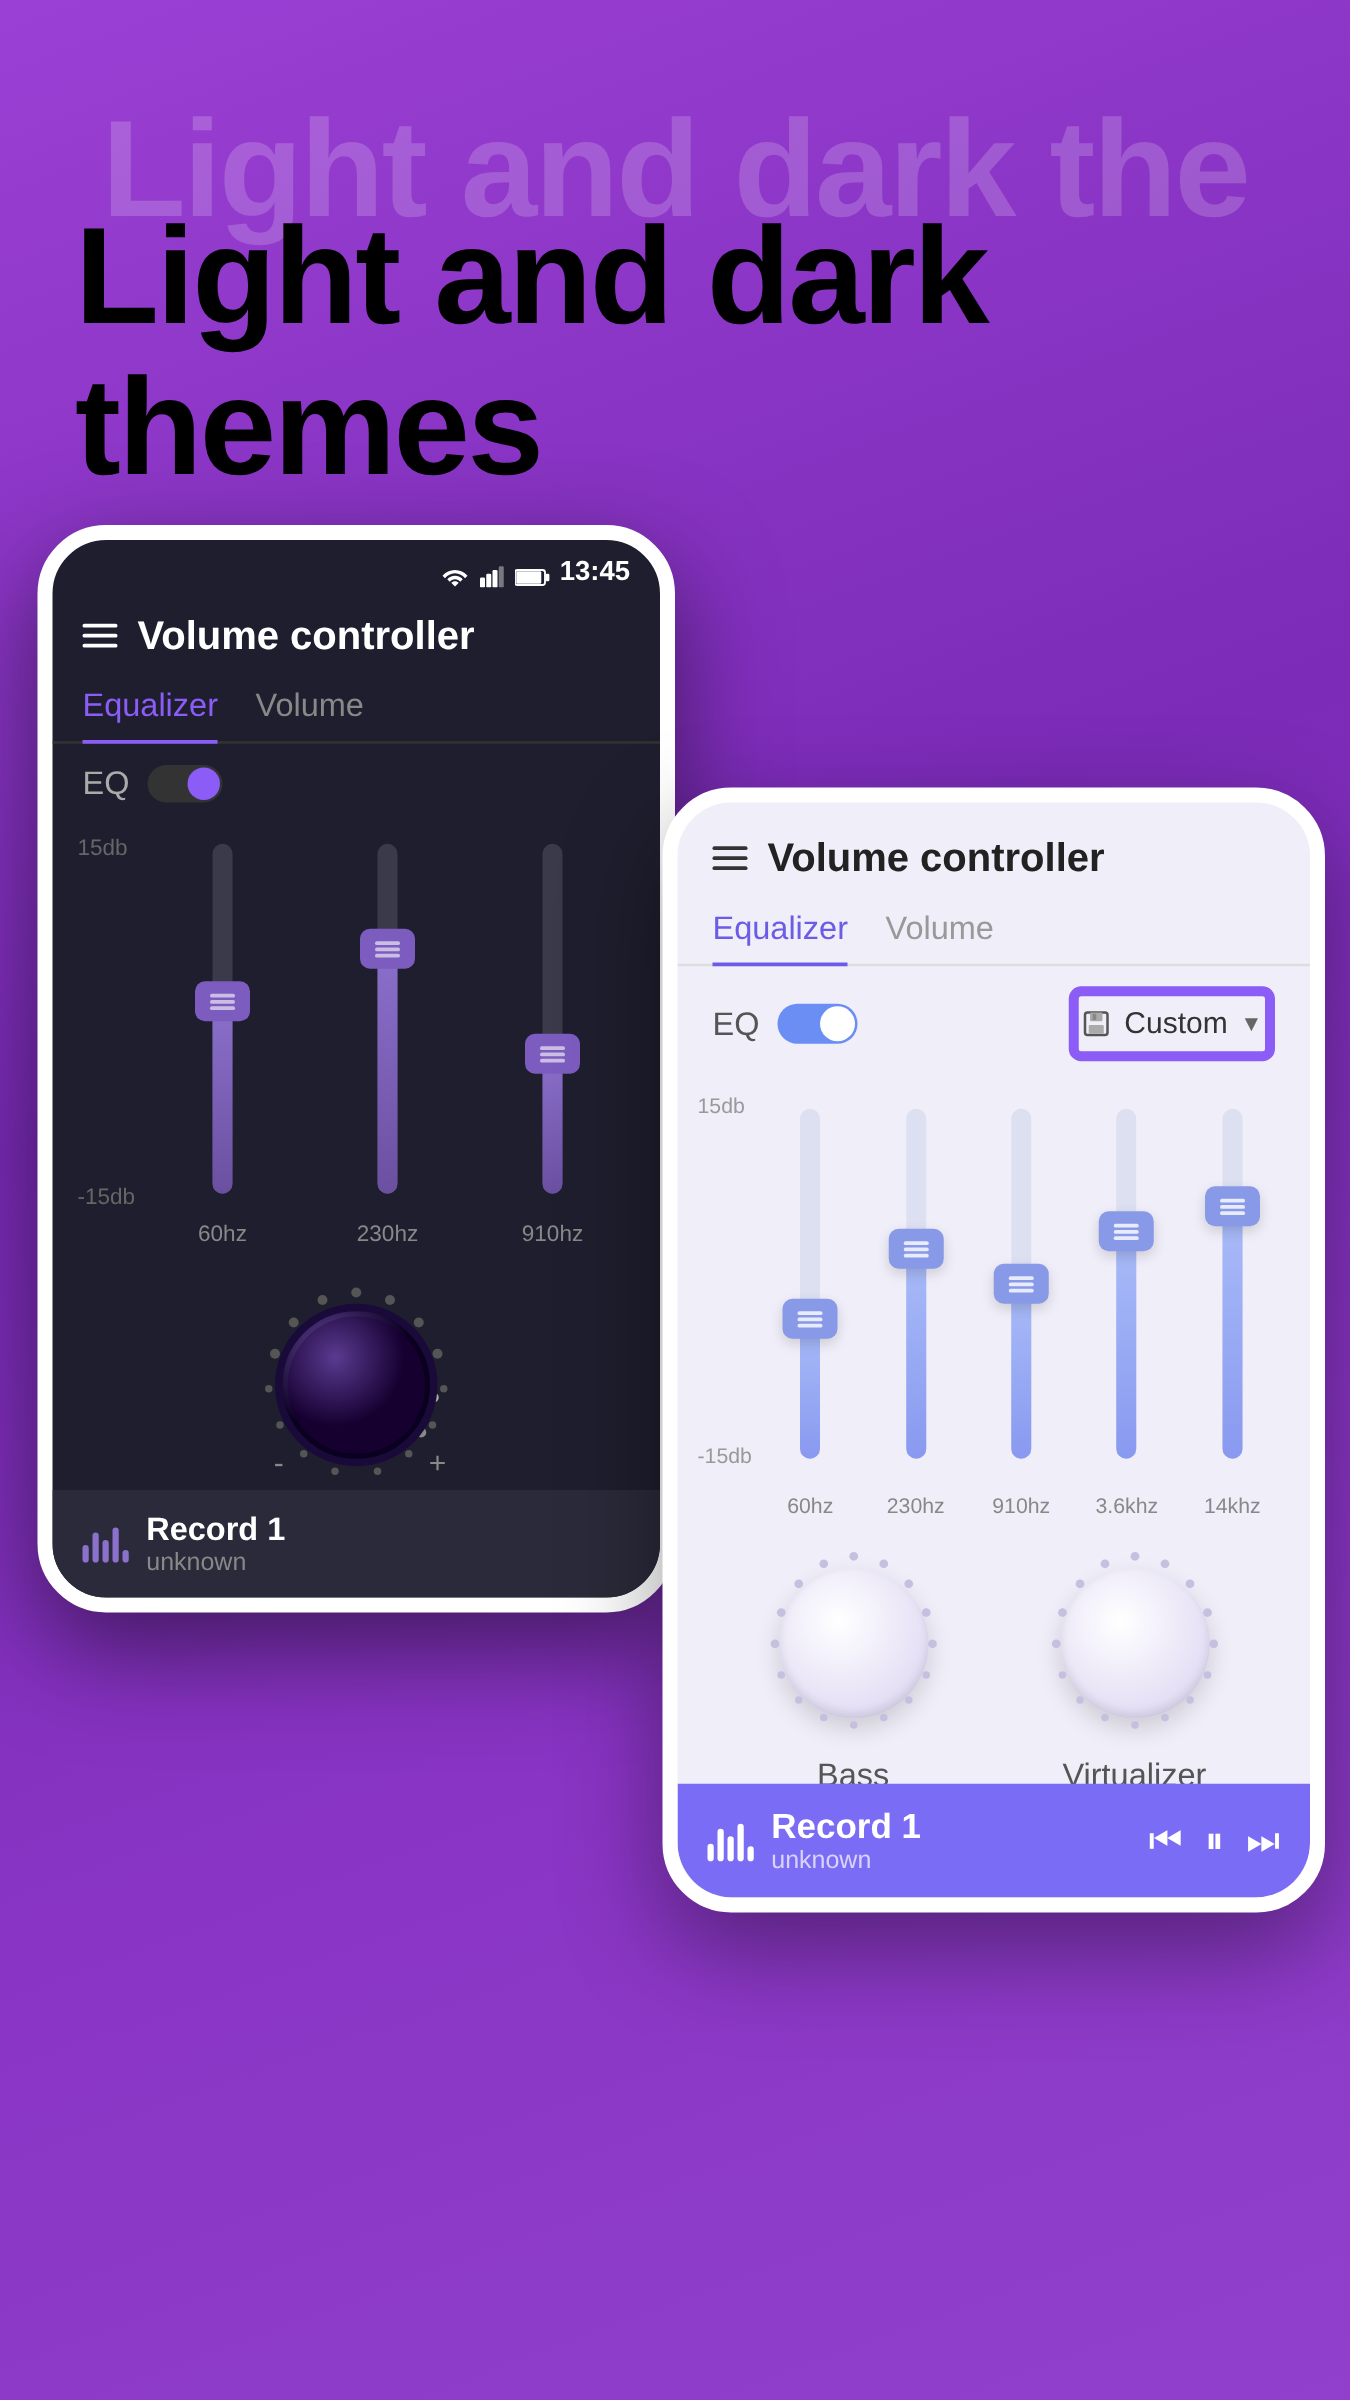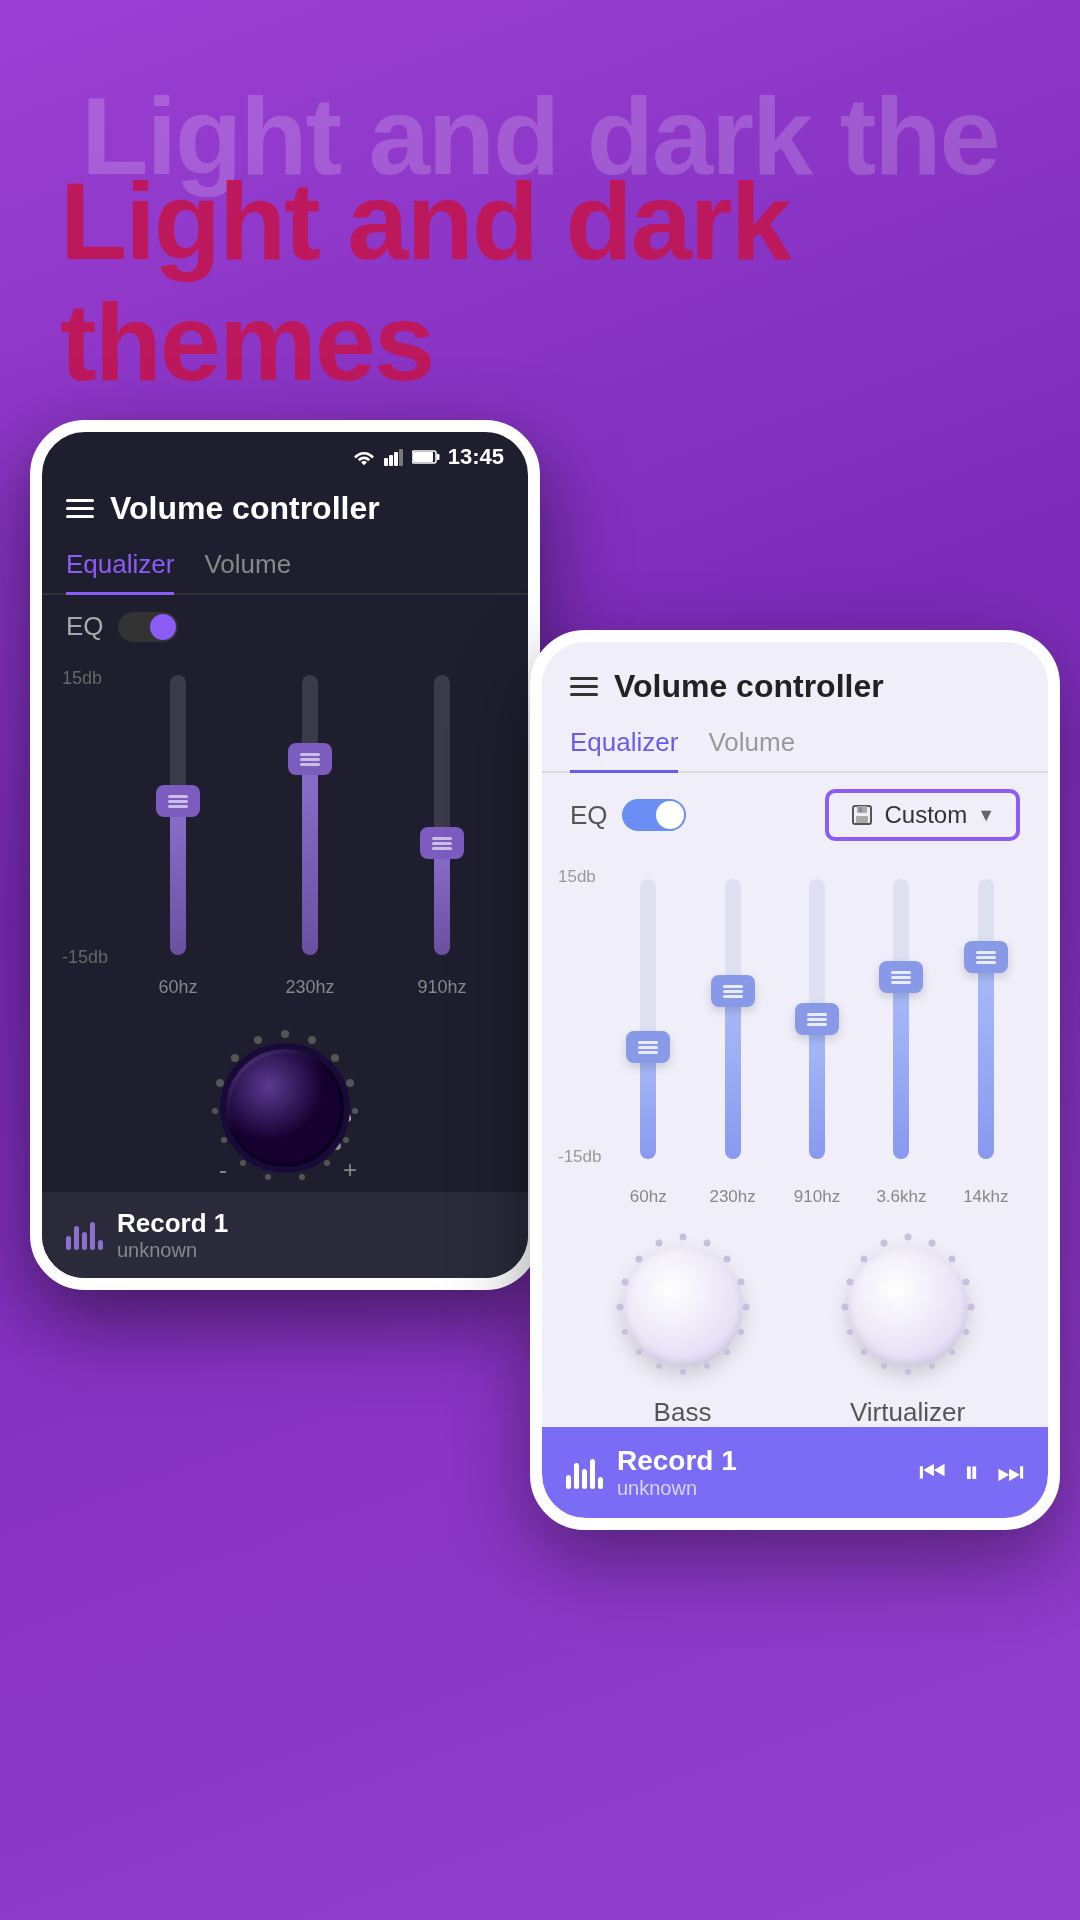--- a/index.html
+++ b/index.html
@@ -28,21 +28,21 @@
     }
 
     
     .fg-title {
       position: absolute;
       top: 160px;
       left: 60px;
       right: 60px;
       font-size: 110px;
       font-weight: 800;
-      color: #be185d;
+      color: #000000;
       line-height: 1.1;
       letter-spacing: -2px;
     }
 
     
     .phone-dark {
       position: absolute;
       top: 420px;
       left: 30px;
       width: 510px;
@@ -65,21 +65,21 @@
       border: 12px solid #ffffff;
       overflow: hidden;
       box-shadow: 0 30px 80px rgba(0,0,0,0.4);
       z-index: 2;
     }
 
     
     .status-bar-dark {
       display: flex;
       justify-content: flex-end;
-      align-items: center;
+      align-items: flex-end;
       padding: 12px 24px 0;
       gap: 8px;
     }
     .status-bar-dark span {
       color: #ffffff;
       font-size: 22px;
       font-weight: 600;
     }
 
     
@@ -350,23 +350,23 @@
       height: 28px;
       background: #fff;
       border-radius: 50%;
       top: 2px;
       right: 2px;
     }
     .custom-box {
       display: flex;
       align-items: center;
       gap: 10px;
-      border: 4px solid #8b5cf6;
+      border: 8px solid #8b5cf6;
       border-radius: 10px;
-      padding: 8px 21px;
+      padding: 8px 2px;
     }
     .custom-label {
       font-size: 24px;
       color: #333;
       font-weight: 500;
     }
     .chevron {
       font-size: 18px;
       color: #666;
     }

